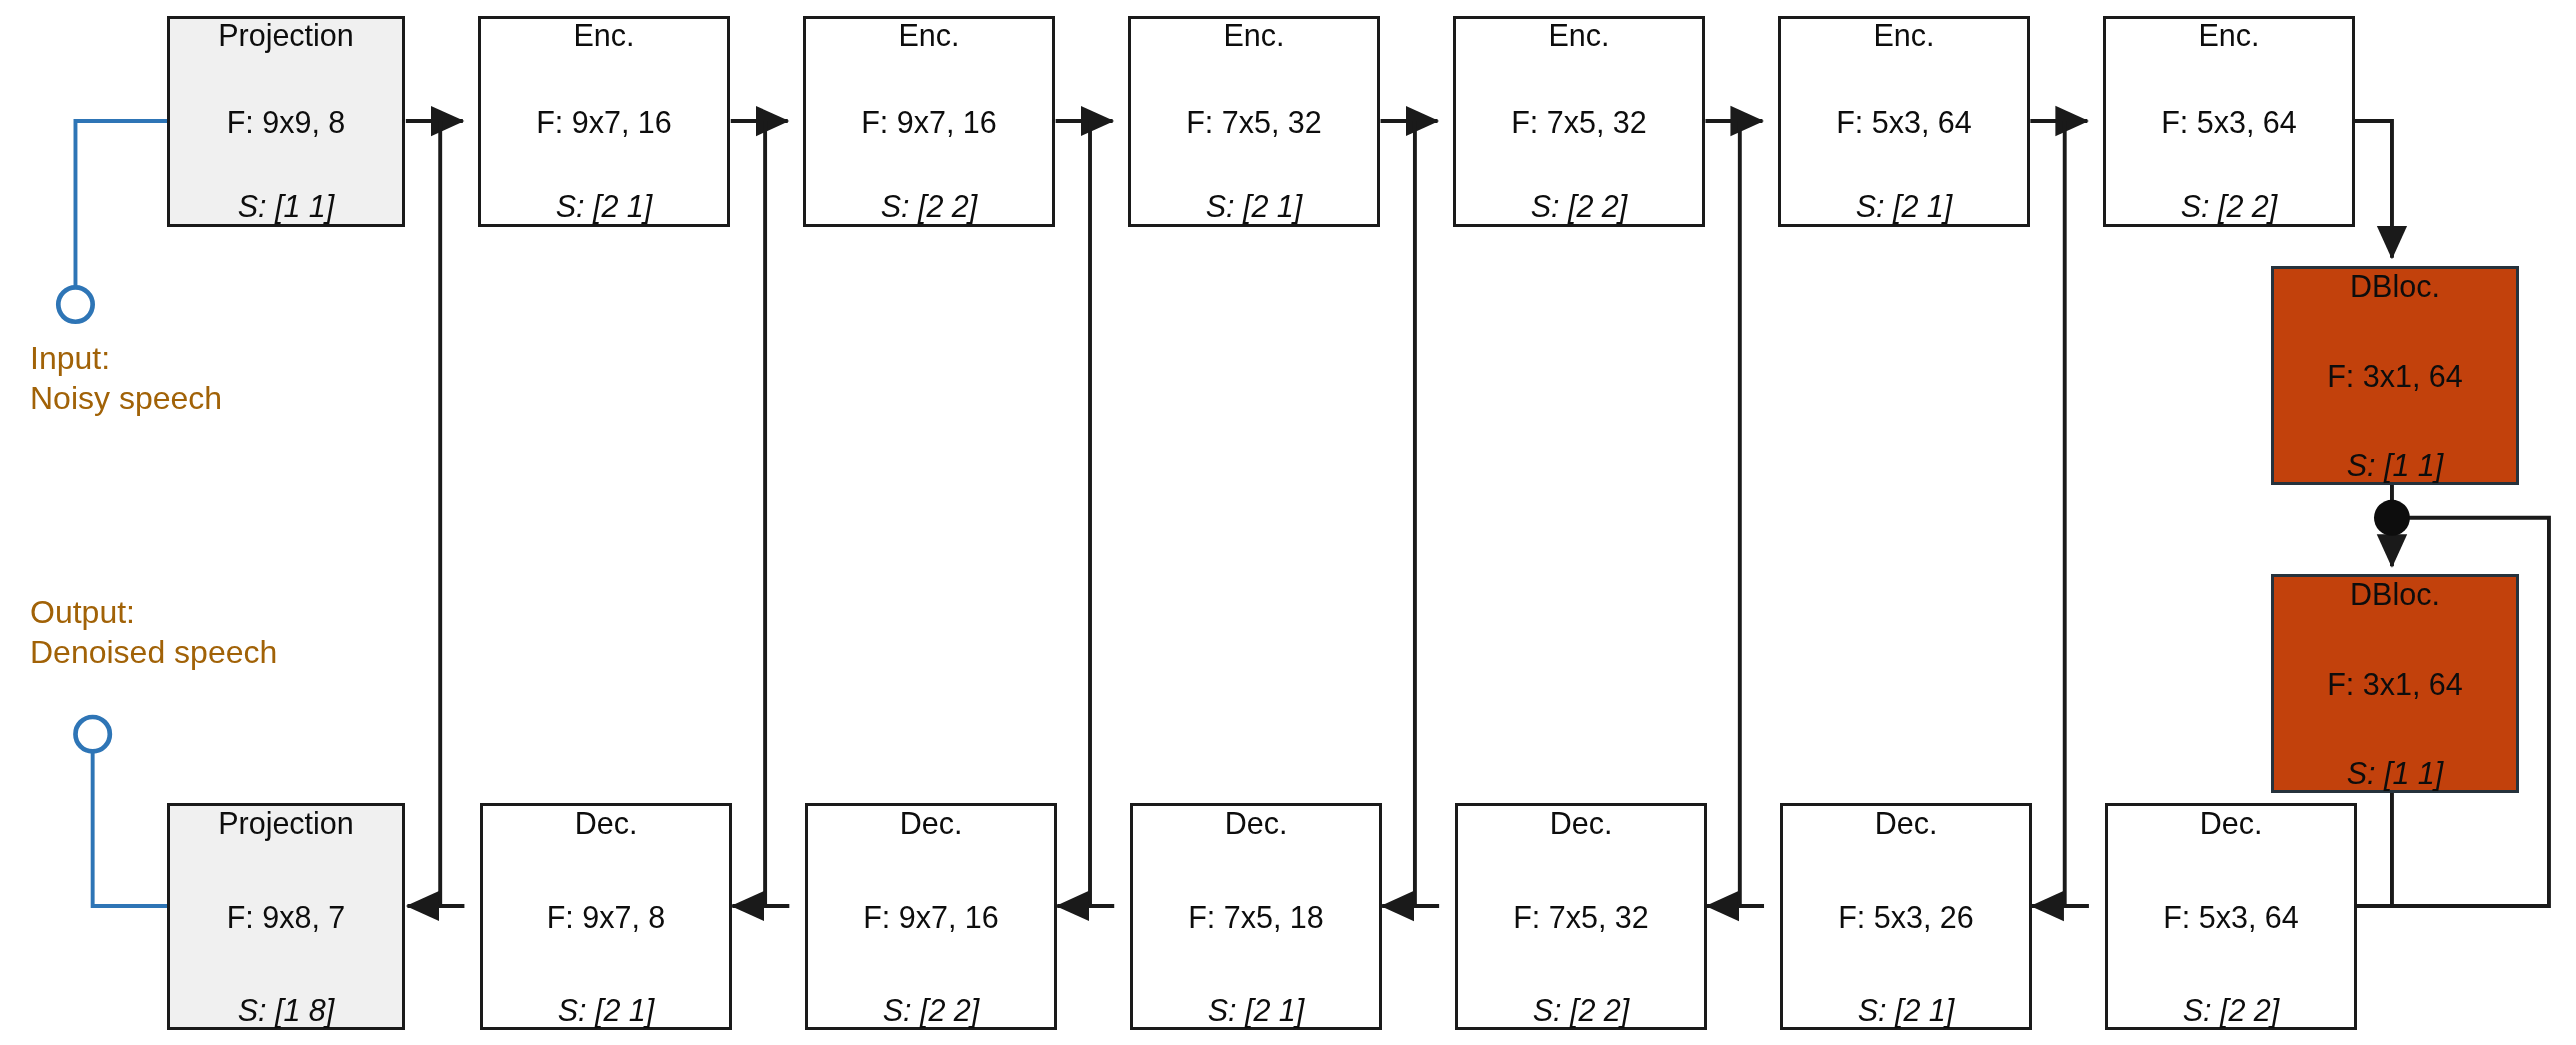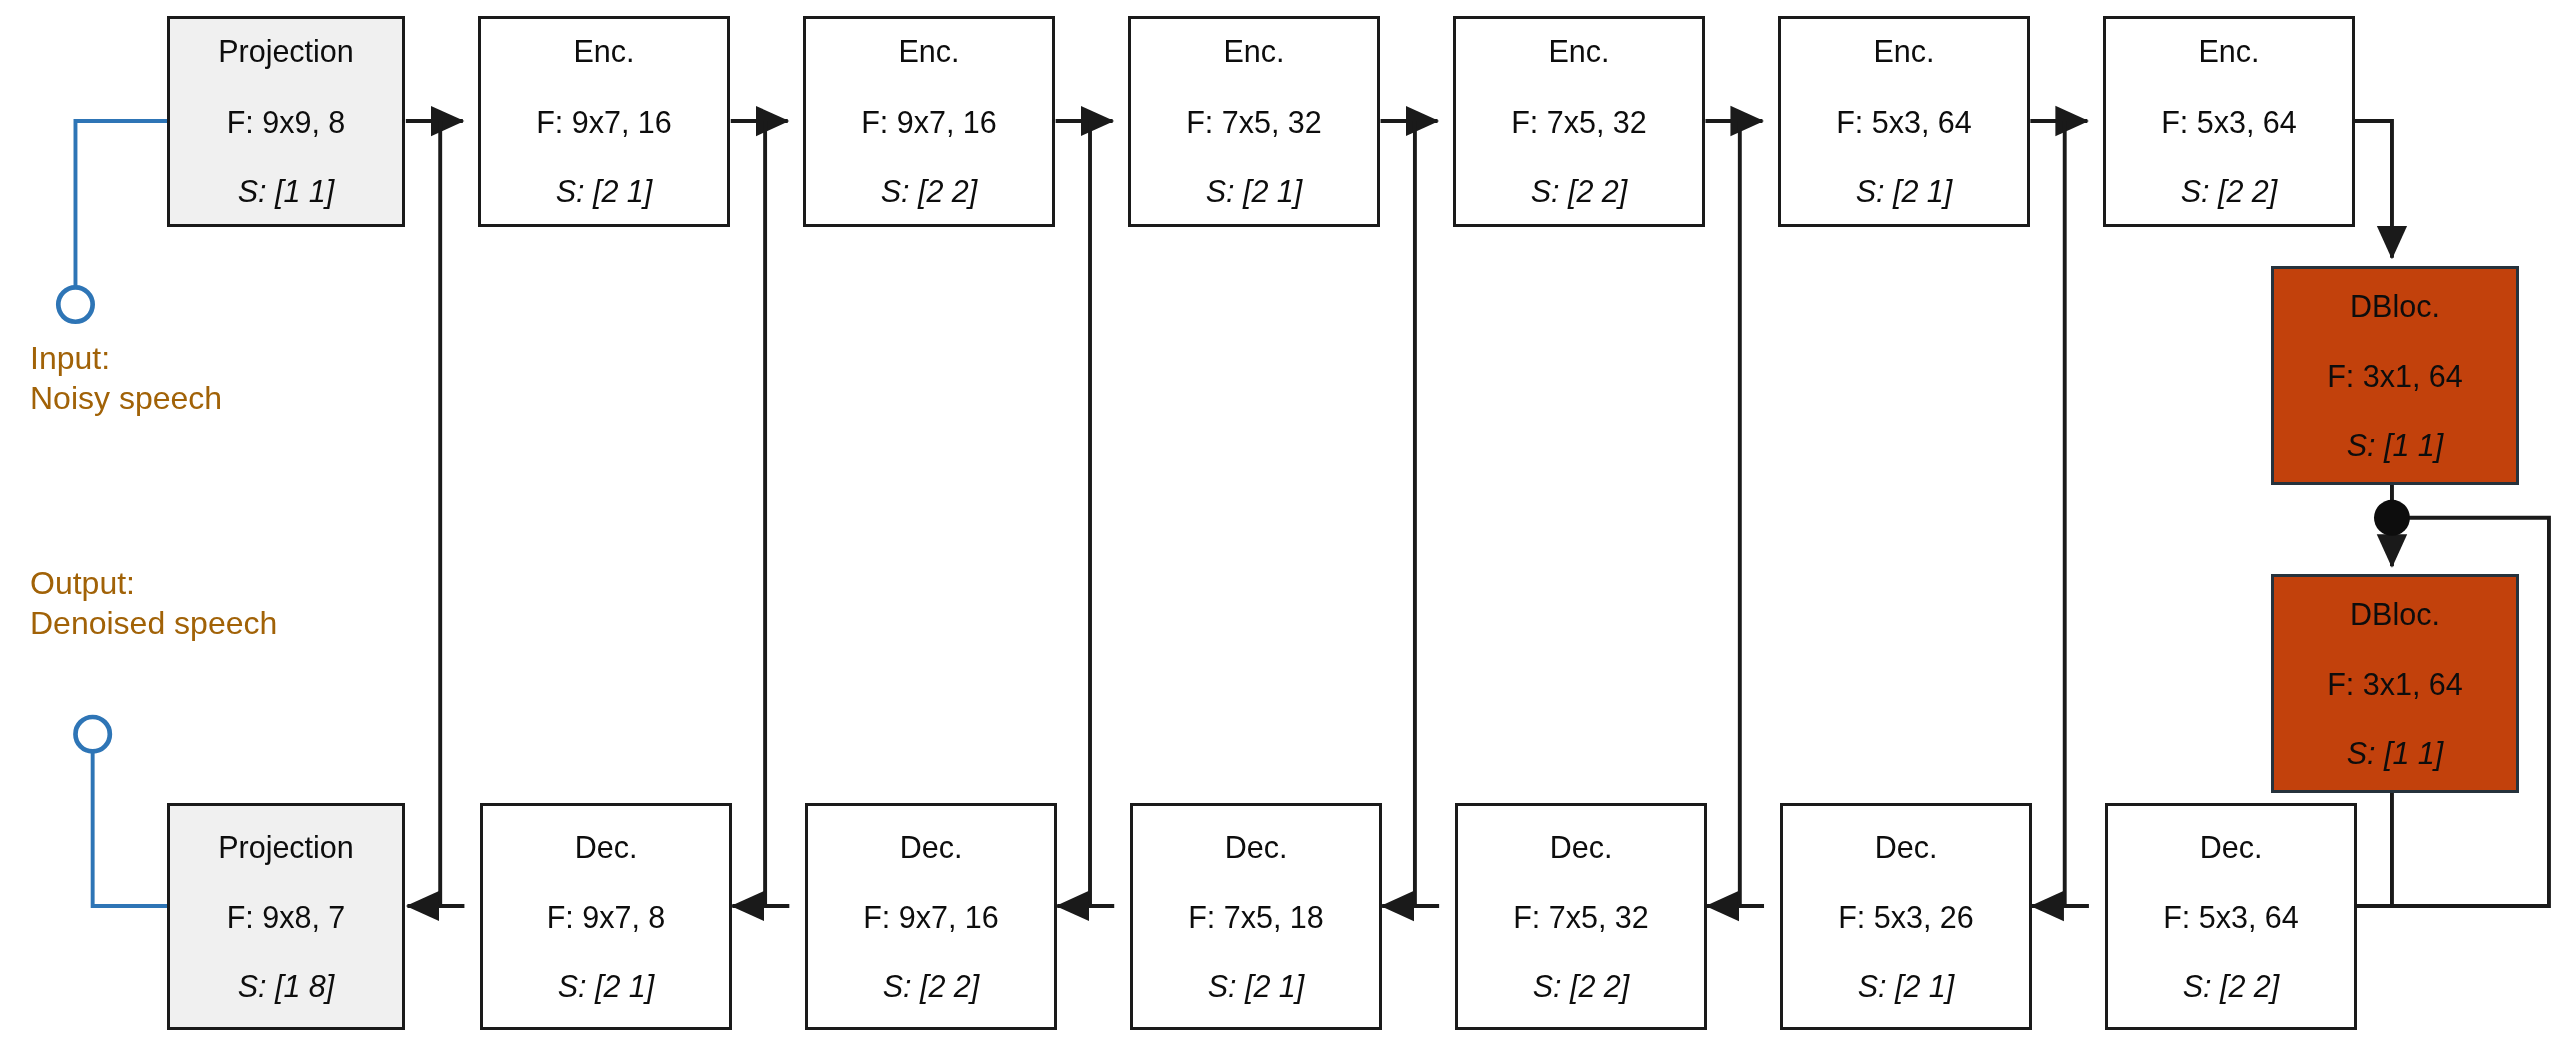--- a/index.html
+++ b/index.html
@@ -22,26 +22,25 @@
     pointer-events:none;
   }
   .node{
     position:absolute;
     box-sizing:border-box;
     border:3.1px solid #1a1a1a;
     background:#ffffff;
     display:flex;
     flex-direction:column;
     align-items:center;
-    justify-content:center;
+    justify-content:space-between;
     text-align:center;
     line-height:1.06;
     font-size:30.5px;
     color:#0d0d0d;
-    gap:28px;
   }
   .node.proj{background:#f0f0f0;}
   .node.dblock{background:#c2410c;border-color:#26323c;}
   .node .ln{display:block;padding:0.8px 0;white-space:nowrap;}
   .node .ln.title{margin-bottom:8.6px;}
   .node .ln.sub{margin-top:7px;font-style:italic;}
   .io-label{
     position:absolute;
     font-size:32px;
     line-height:1.26;
@@ -185,19 +184,19 @@
   <div class="node" style="left:2105px;top:803px;width:252px;height:227px;">
     <span class="ln title">Dec.</span>
     <span class="ln">F: 5x3, 64</span>
     <span class="ln sub">S: [2 2]</span>
   </div>
 
   <div class="io-label" style="left:30px;top:338px;">
     <span>Input:</span>
     <span>Noisy speech</span>
   </div>
-  <div class="io-label" style="left:30px;top:563px;">
+  <div class="io-label" style="left:30px;top:592px;">
     <span>Output:</span>
     <span>Denoised speech</span>
   </div>
 
 </div>
 
 
 </body></html>

